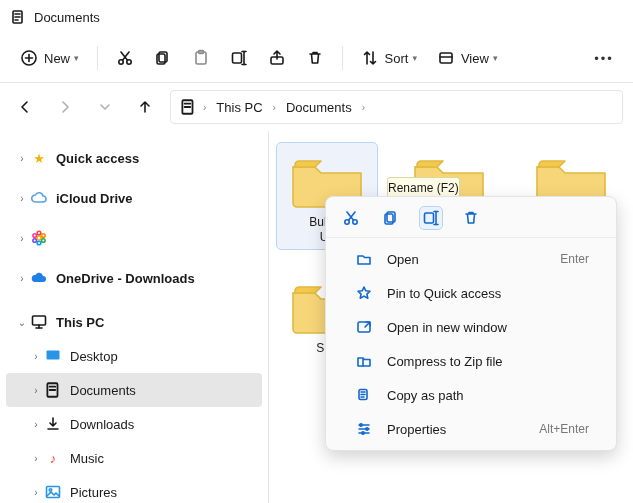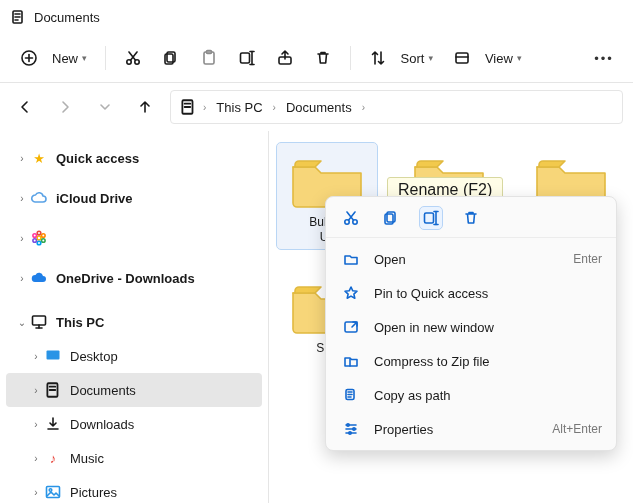--- a/index.html
+++ b/index.html
@@ -7,21 +7,21 @@
 
   
   .titlebar { display: flex; align-items: center; height: 34px; padding: 0 10px; }
   .titlebar .doc-icon { width: 16px; height: 16px; margin-right: 8px; }
   .titlebar .title { font-size: 13px; }
 
   
   .toolbar { display: flex; align-items: center; height: 48px; padding: 0 12px; gap: 4px; }
   .toolbar .sep { width: 1px; height: 24px; background: #e5e5e5; margin: 0 6px; }
   .tbtn { display: flex; align-items: center; height: 34px; padding: 0 8px; border-radius: 4px; cursor: pointer; }
-  .tbtn .lbl { margin-left: 14px; font-size: 13px; }
+  .tbtn .lbl { margin-left: 6px; font-size: 13px; }
   .tbtn .chev { margin-left: 4px; font-size: 9px; color: #6e6e6e; }
   .icon { display:inline-flex; align-items:center; justify-content:center; width:18px; height:18px; }
 
   .hr { height: 1px; background: #e5e5e5; }
 
   
   .navrow { display: flex; align-items: center; height: 48px; padding: 0 10px; gap: 10px; }
   .navbtn { width: 30px; height: 30px; display:flex; align-items:center; justify-content:center; border-radius:4px; cursor:pointer; }
   .navbtn.disabled { color: #b0b0b0; }
   .addressbar { flex:1; height: 34px; border:1px solid #e5e5e5; border-radius:4px; display:flex; align-items:center; padding: 0 8px; gap: 6px; }
@@ -40,29 +40,29 @@
   .tree-item .label { }
 
   .content { flex:1; padding: 12px 8px; position:relative; border-left:1px solid #e5e5e5; }
   .tiles { display:flex; gap: 22px; flex-wrap: wrap; }
   .tile { width: 100px; display:flex; flex-direction:column; align-items:center; cursor:pointer; border-radius:4px; padding:4px;}
   .tile.selected { background:#eef3fb; outline:1px solid #b9d6f5; }
   .folder-shape { width:76px; height:56px; margin: 6px 0 6px 0; position:relative; }
   .tile .cap { font-size:12px; text-align:center; line-height:1.25; }
 
   
-  .tooltip { position:absolute; left:118px; top:46px; background:#fffde7; border:1px solid #d8d8a0; padding:3px 10px; font-size:16px; border-radius:3px; }
+  .tooltip { position:absolute; left:118px; top:46px; background:#fffde7; border:1px solid #d8d8a0; padding:3px 0; font-size:12px; border-radius:3px; }
 
   
   .ctxwrap { position:absolute; left:56px; top:65px; width: 292px; background:#fafafa; border:1px solid #e3e3e3; border-radius:8px; box-shadow: 0 6px 18px rgba(0,0,0,.18); overflow:hidden; }
   .ctx-toolbar { display:flex; align-items:center; gap:18px; padding: 10px 14px 8px 14px; border-bottom:1px solid #ececec; }
   .ctx-toolbar .cticon { width:22px; height:22px; display:flex; align-items:center; justify-content:center; border-radius:4px; cursor:pointer; }
   .ctx-toolbar .cticon.highlight { background:#eaf3ff; outline:1px solid #b6d4f7; }
   .ctx-list { padding: 4px 0; }
-  .ctx-item { display:flex; align-items:center; height: 34px; padding: 0 14px; cursor:pointer; }
+  .ctx-item { display:flex; align-items:center; height: 34px; padding: 0 27px; cursor:pointer; }
   .ctx-item .cicon { width:22px; display:flex; justify-content:center; margin-right: 12px; color:#1268d0; }
   .ctx-item .hot { margin-left:auto; color:#777; font-size:12px; }
 
   
   svg { stroke: currentColor; stroke-width:1.6; fill:none; stroke-linecap:round; stroke-linejoin:round; }
 </style>
 </head>
 <body>
 
 <div class="titlebar">

